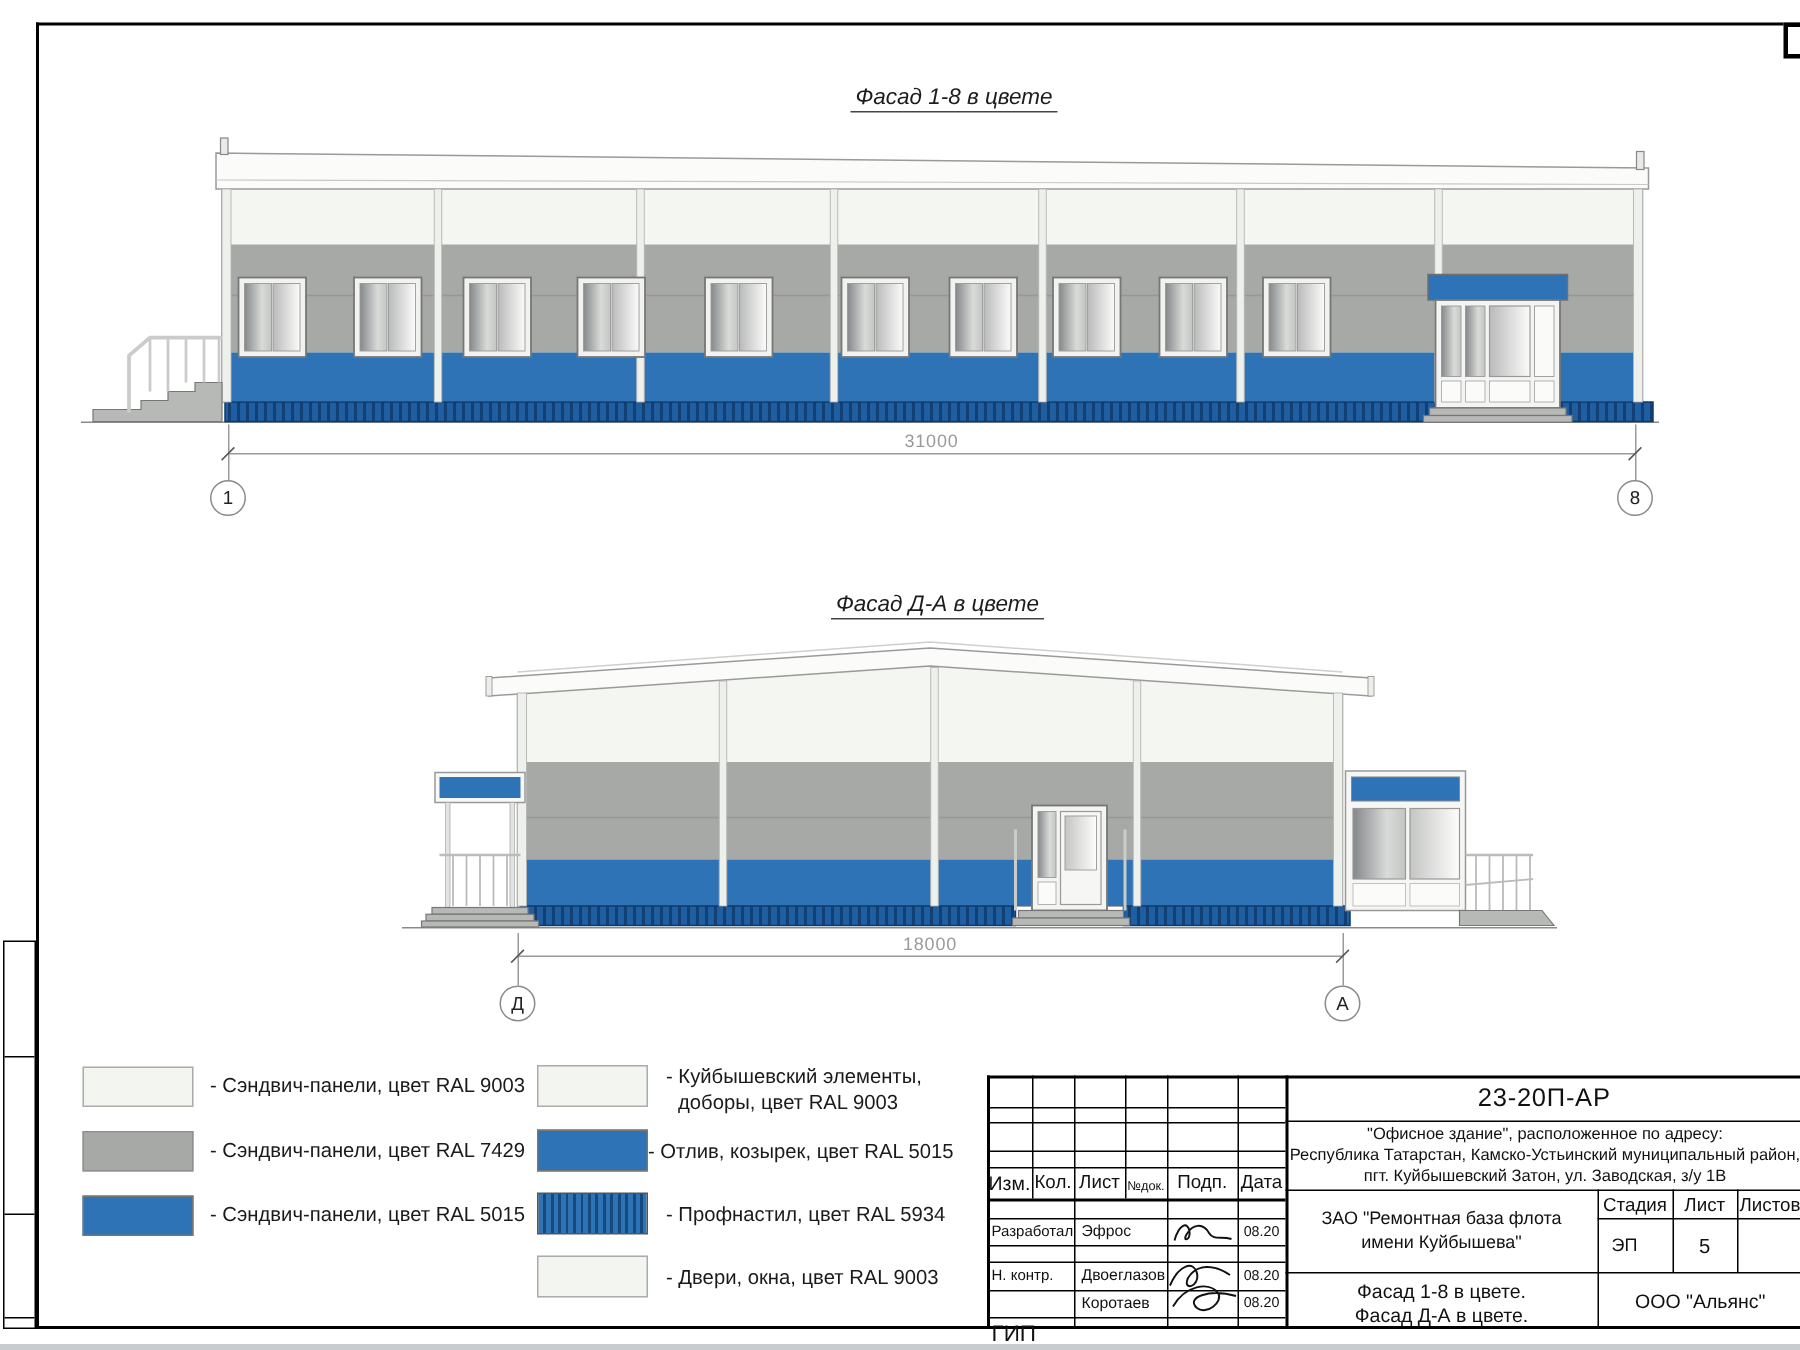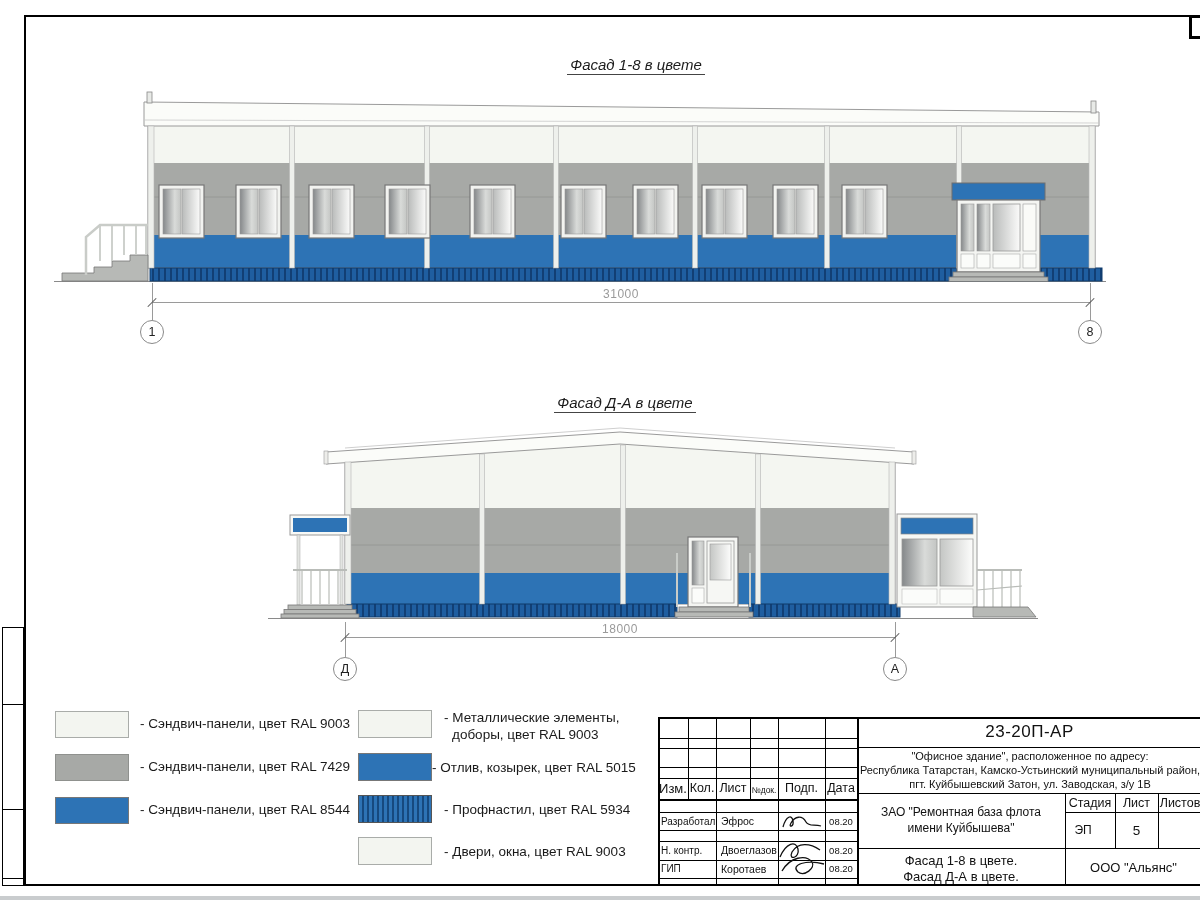--- a/index.html
+++ b/index.html
@@ -267,24 +267,24 @@
   <div class="dim-label" style="left:570px;top:622px;">18000</div>
   <div class="axis-circle" style="left:333px;top:657px;">Д</div>
   <div class="axis-circle" style="left:883px;top:657px;">А</div>
 
   <div>
     <div class="sw sw-ral9003" style="left:55px;top:711px;height:27px;"></div>
     <div class="legend-label" style="left:140px;top:716px;">- Сэндвич-панели, цвет RAL 9003</div>
     <div class="sw sw-ral9006" style="left:55px;top:754px;height:27px;"></div>
     <div class="legend-label" style="left:140px;top:759px;">- Сэндвич-панели, цвет RAL 7429</div>
     <div class="sw sw-ral5015" style="left:55px;top:797px;height:27px;"></div>
-    <div class="legend-label" style="left:140px;top:802px;">- Сэндвич-панели, цвет RAL 8544</div>
+    <div class="legend-label" style="left:140px;top:802px;">- Сэндвич-панели, цвет RAL 5015</div>
 
     <div class="sw sw-ral9003" style="left:358px;top:710px;height:28px;"></div>
-    <div class="legend-label" style="left:444px;top:710px;">- Металлические элементы,</div>
+    <div class="legend-label" style="left:444px;top:710px;">- Куйбышевский элементы,</div>
     <div class="legend-label" style="left:452px;top:727px;">доборы, цвет RAL 9003</div>
     <div class="sw sw-ral5015" style="left:358px;top:753px;height:28px;"></div>
     <div class="legend-label" style="left:432px;top:760px;">- Отлив, козырек, цвет RAL 5015</div>
     <div class="sw sw-ral5015s" style="left:358px;top:795px;height:28px;"></div>
     <div class="legend-label" style="left:444px;top:802px;">- Профнастил, цвет RAL 5934</div>
     <div class="sw sw-ral9003" style="left:358px;top:837px;height:28px;"></div>
     <div class="legend-label" style="left:444px;top:844px;">- Двери, окна, цвет RAL 9003</div>
   </div>
 
   <div class="tb">
@@ -325,21 +325,21 @@
     <div class="cell center" style="left:92px;top:68px;width:28px;font-size:8.5px;">№док.</div>
     <div class="cell center" style="left:120px;top:64px;width:47px;font-size:12.5px;">Подп.</div>
     <div class="cell center" style="left:167px;top:64px;width:32px;font-size:12.5px;">Дата</div>
 
     <div class="cell" style="left:3px;top:99px;font-size:10px;">Разработал</div>
     <div class="cell" style="left:63px;top:98px;font-size:10.5px;">Эфрос</div>
     <div class="cell center" style="left:167px;top:99px;width:32px;font-size:9.5px;">08.20</div>
     <div class="cell" style="left:3px;top:128px;font-size:10px;">Н. контр.</div>
     <div class="cell" style="left:63px;top:127px;font-size:10.5px;">Двоеглазов</div>
     <div class="cell center" style="left:167px;top:128px;width:32px;font-size:9.5px;">08.20</div>
-    <div class="cell" style="left:3px;top:146px;font-size:10px;">ГИП</div>
+    <div class="cell" style="left:3px;top:164px;font-size:15px;">ГИП</div>
     <div class="cell" style="left:63px;top:146px;font-size:10.5px;">Коротаев</div>
     <div class="cell center" style="left:167px;top:146px;width:32px;font-size:9.5px;">08.20</div>
 
     <svg class="abs" style="left:122px;top:96px;" width="44" height="18" viewBox="0 0 44 18">
       <path d="M3,14 C6,3 12,1 13,8 C14,14 8,15 11,10 C15,3 22,2 26,9 C29,14 34,11 41,13" fill="none" stroke="#111" stroke-width="1.3"></path>
     </svg>
     <svg class="abs" style="left:118px;top:122px;" width="52" height="42" viewBox="0 0 52 42">
       <path d="M4,18 C10,4 20,1 22,10 C24,19 12,22 16,13 C22,3 34,4 44,11" fill="none" stroke="#111" stroke-width="1.3"></path>
       <path d="M6,32 C14,18 30,15 36,23 C40,29 28,38 22,33 C14,26 30,20 48,25" fill="none" stroke="#111" stroke-width="1.3"></path>
     </svg>

